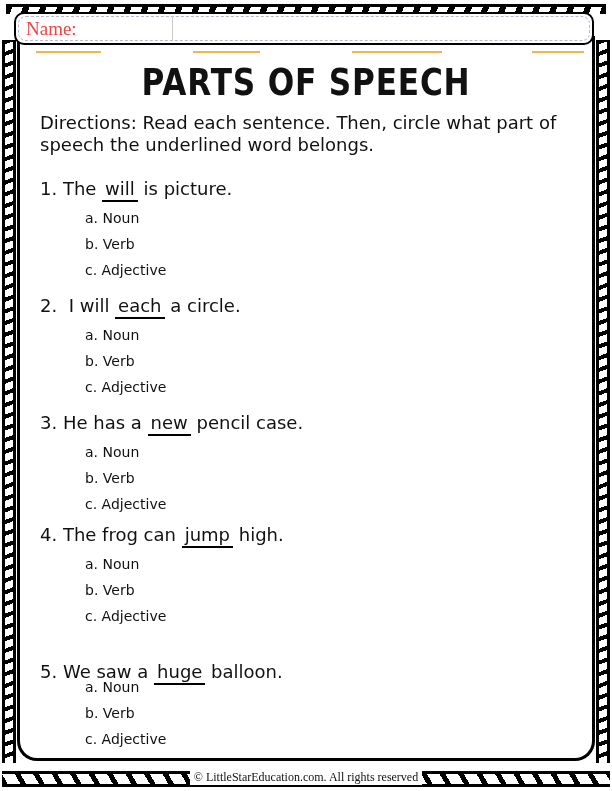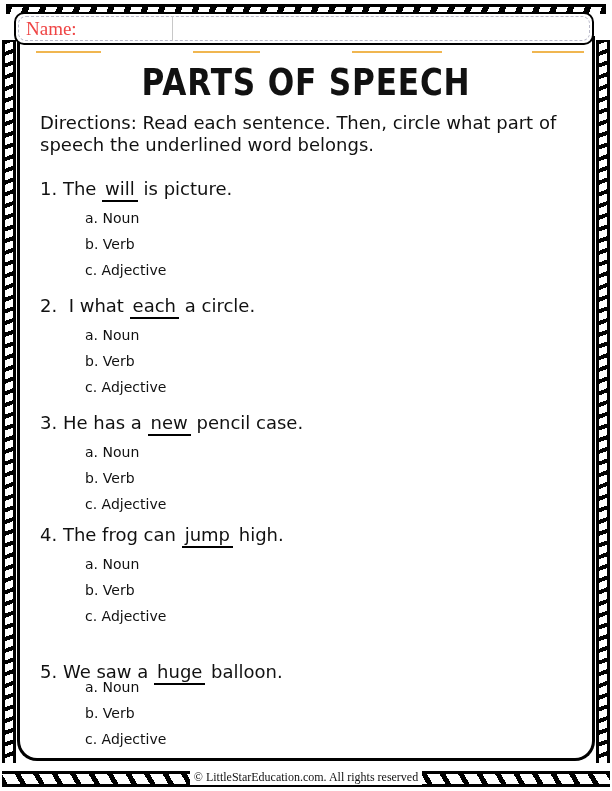--- a/index.html
+++ b/index.html
@@ -85,21 +85,21 @@
 <div class="directions">Directions: Read each sentence. Then, circle what part of speech the underlined word belongs.</div>
 
 <div class="q" style="top:178px;">
   <span>1.</span><span style="white-space:pre"> The </span><span class="u">will</span><span style="white-space:pre"> is picture.</span>
 </div>
 <div class="opt" style="top:205px;">a. Noun</div>
 <div class="opt" style="top:231px;">b. Verb</div>
 <div class="opt" style="top:257px;">c. Adjective</div>
 
 <div class="q" style="top:295px;">
-  <span>2.</span><span style="white-space:pre">  I what </span><span class="u">each</span><span style="white-space:pre"> a circle.</span>
+  <span>2.</span><span style="white-space:pre">  I will </span><span class="u">each</span><span style="white-space:pre"> a circle.</span>
 </div>
 <div class="opt" style="top:322px;">a. Noun</div>
 <div class="opt" style="top:348px;">b. Verb</div>
 <div class="opt" style="top:374px;">c. Adjective</div>
 
 <div class="q" style="top:412px;">
   <span>3.</span><span style="white-space:pre"> He has a </span><span class="u">new</span><span style="white-space:pre"> pencil case.</span>
 </div>
 <div class="opt" style="top:439px;">a. Noun</div>
 <div class="opt" style="top:465px;">b. Verb</div>

